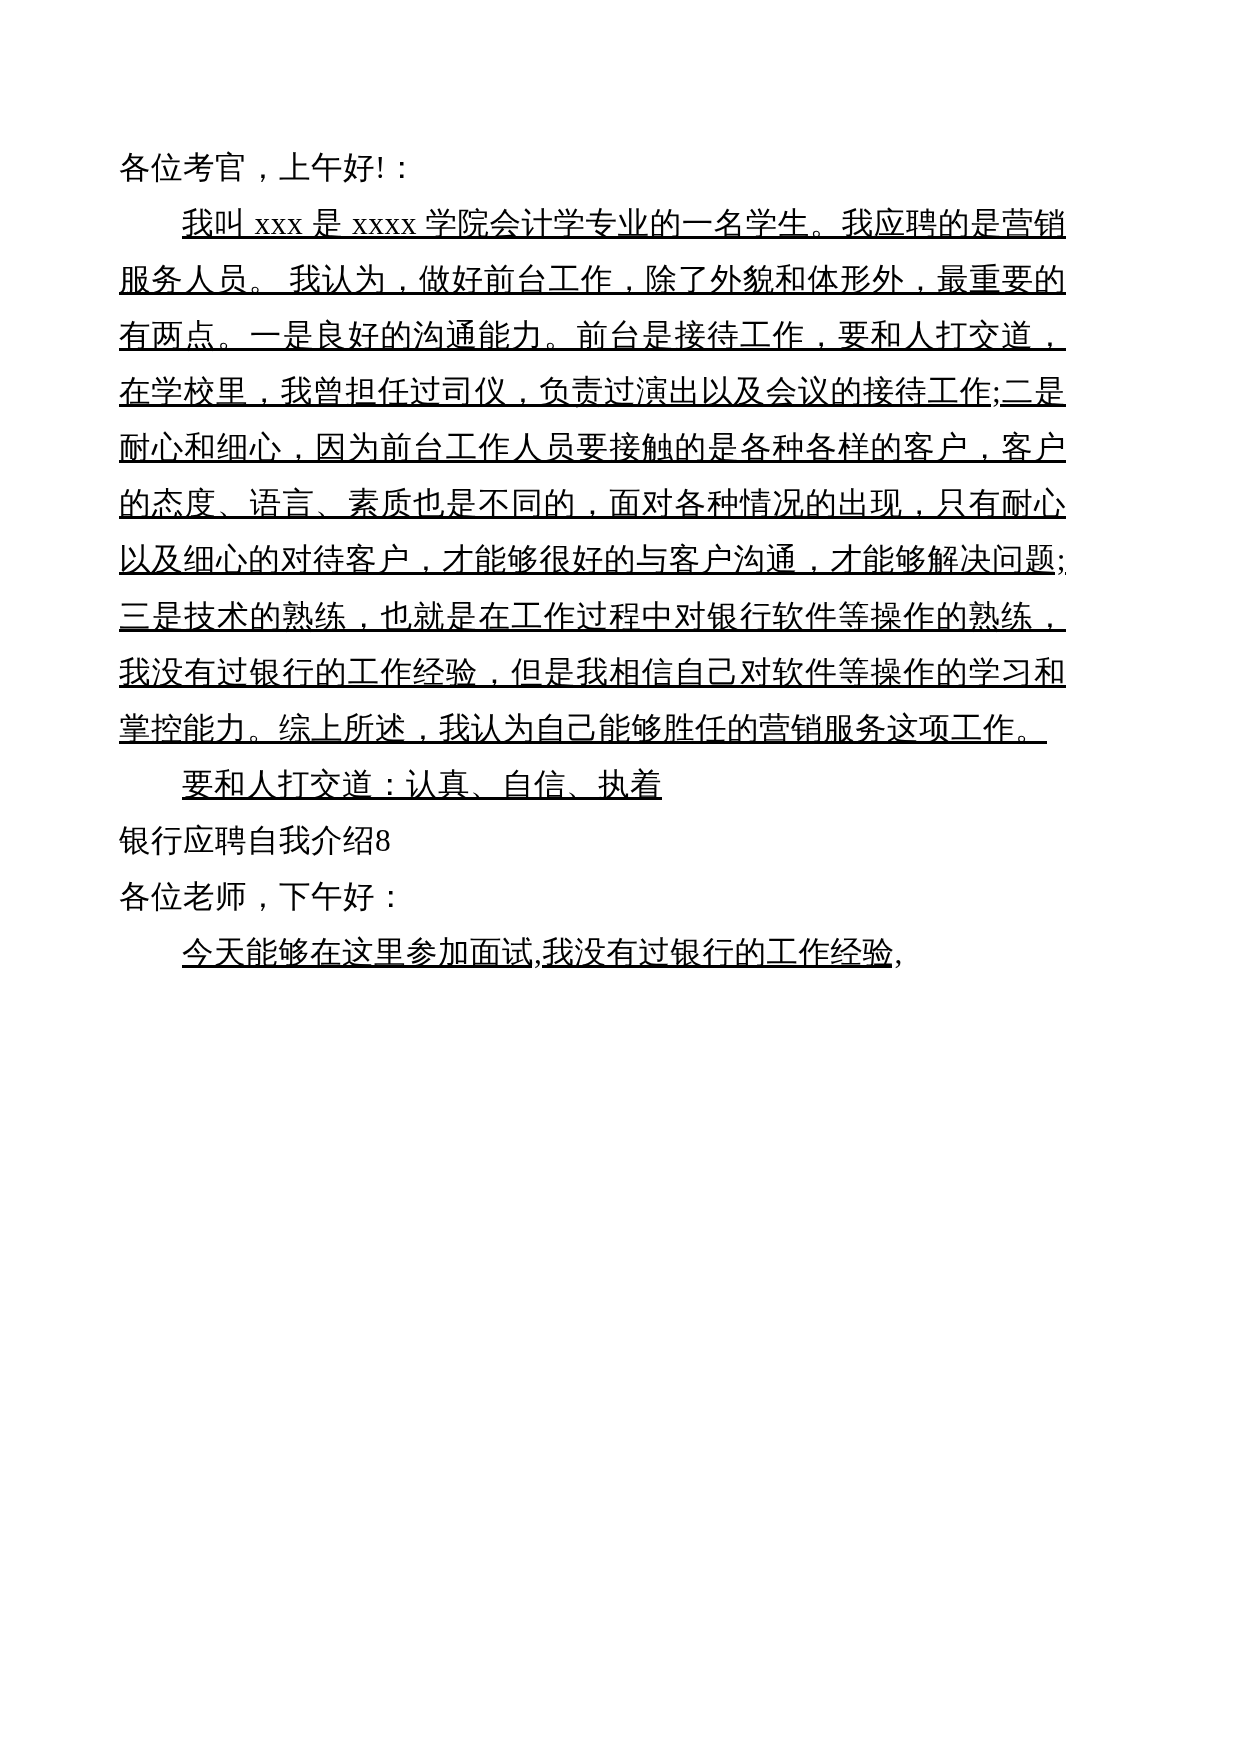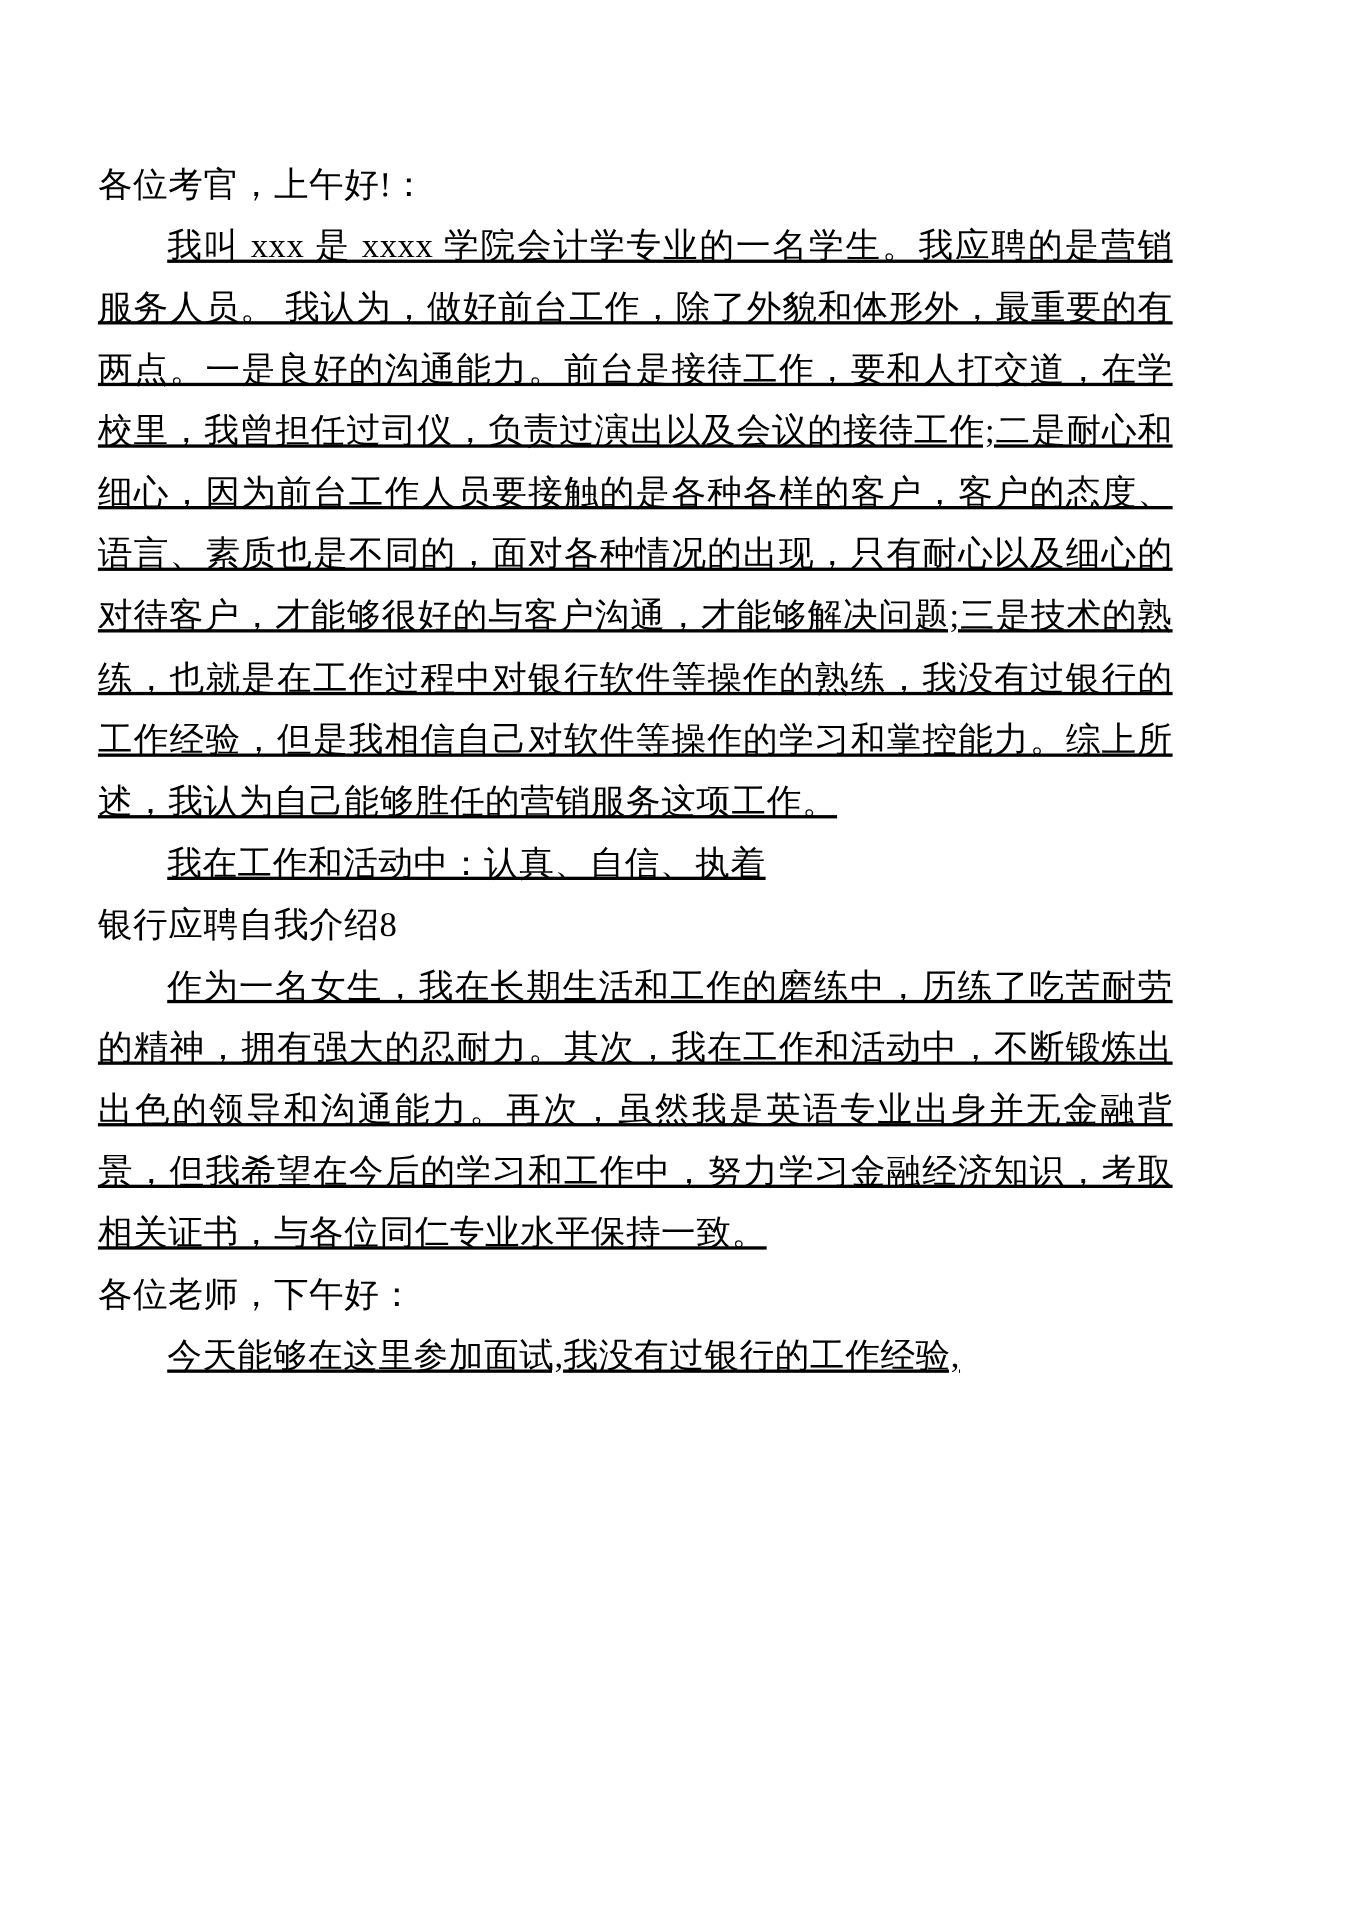--- a/index.html
+++ b/index.html
@@ -11,21 +11,21 @@
     width: 1241px;
     height: 1754px;
     font-family: "Liberation Serif", "DejaVu Serif", serif;
     color: #000000;
     -webkit-font-smoothing: antialiased;
   }
   .page {
     box-sizing: border-box;
     width: 1241px;
     height: 1230px;
-    padding: 140px 175px 90px 89px;
+    padding: 140px 175px 90px 119px;
     position: relative;
   }
   .doc-body {
     font-size: 31.5px;
     line-height: 1.78;
     letter-spacing: 0.5px;
     text-align: justify;
     text-justify: inter-ideograph;
   }
   p {
@@ -46,25 +46,24 @@
 </head>
 <body>
 
 <div class="page">
   <div class="doc-body">
 
     <p class="para-flush">各位考官，上午好!：</p>
 
     <p class="para-indent">我叫 xxx 是 xxxx 学院会计学专业的一名学生。我应聘的是营销服务人员。 我认为，做好前台工作，除了外貌和体形外，最重要的有两点。一是良好的沟通能力。前台是接待工作，要和人打交道，在学校里，我曾担任过司仪，负责过演出以及会议的接待工作;二是耐心和细心，因为前台工作人员要接触的是各种各样的客户，客户的态度、语言、素质也是不同的，面对各种情况的出现，只有耐心以及细心的对待客户，才能够很好的与客户沟通，才能够解决问题;三是技术的熟练，也就是在工作过程中对银行软件等操作的熟练，我没有过银行的工作经验，但是我相信自己对软件等操作的学习和掌控能力。综上所述，我认为自己能够胜任的营销服务这项工作。</p>
 
-    <p class="para-indent">我在工作和活动中：认真、自信、执着</p>
+    <p class="para-indent">要和人打交道：认真、自信、执着</p>
 
     <p class="heading">银行应聘自我介绍8</p>
 
-    <p class="para-indent">作为一名女生，我在长期生活和工作的磨练中，历练了吃苦耐劳的精神，拥有强大的忍耐力。其次，我在工作和活动中，不断锻炼出出色的领导和沟通能力。再次，虽然我是英语专业出身并无金融背景，但我希望在今后的学习和工作中，努力学习金融经济知识，考取相关证书，与各位同仁专业水平保持一致。</p>
 
 
     <p class="para-flush">各位老师，下午好：</p>
 
     <p class="para-indent">今天能够在这里参加面试,我没有过银行的工作经验,</p>
 
   </div>
 </div>
 
 </body></html>

